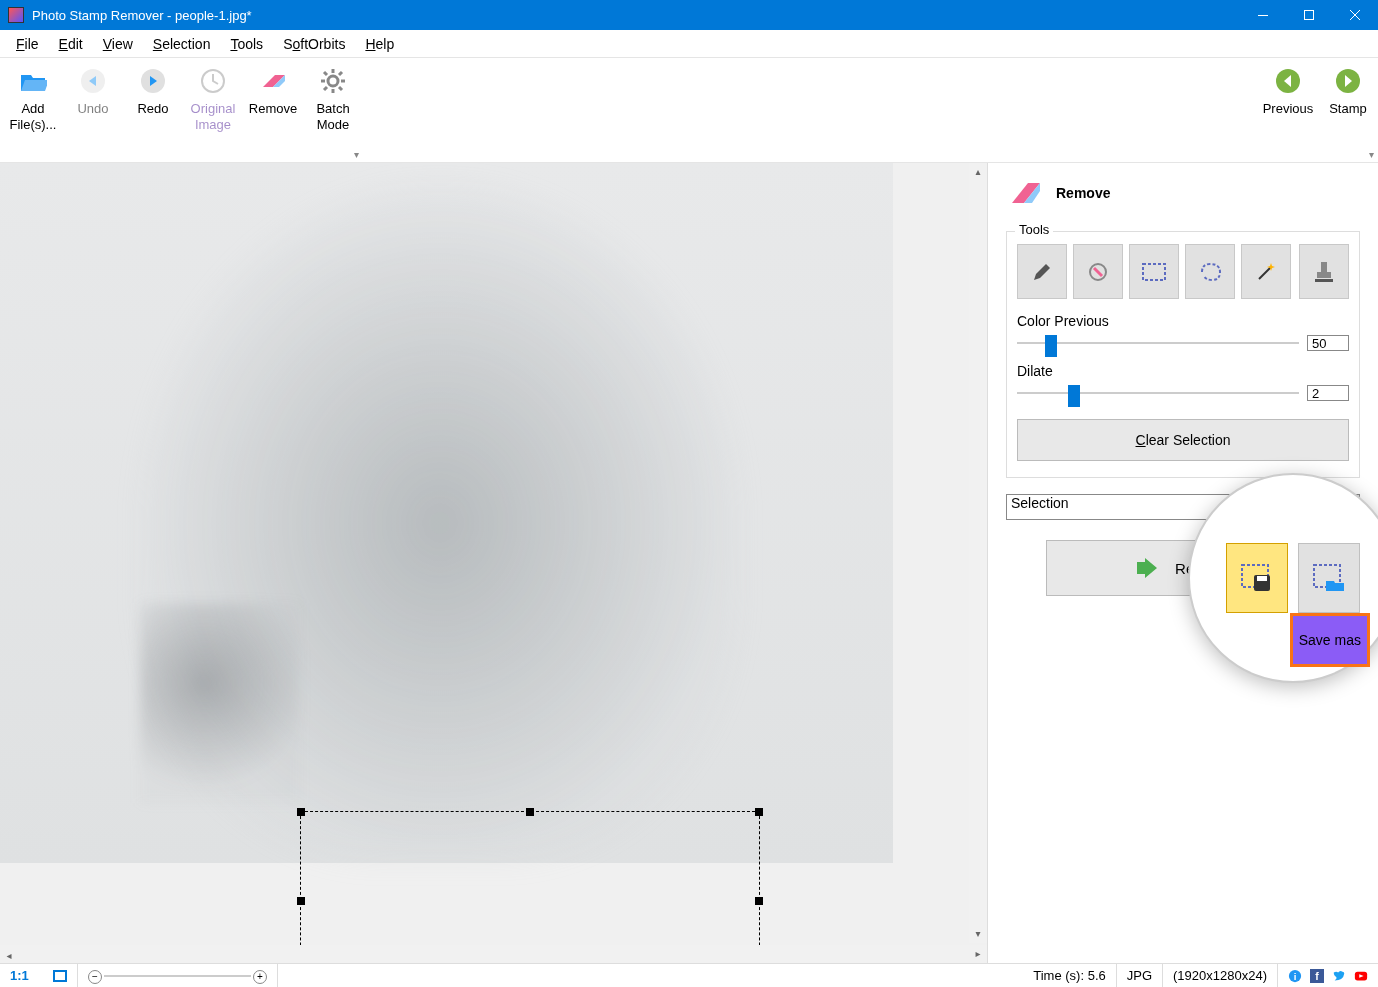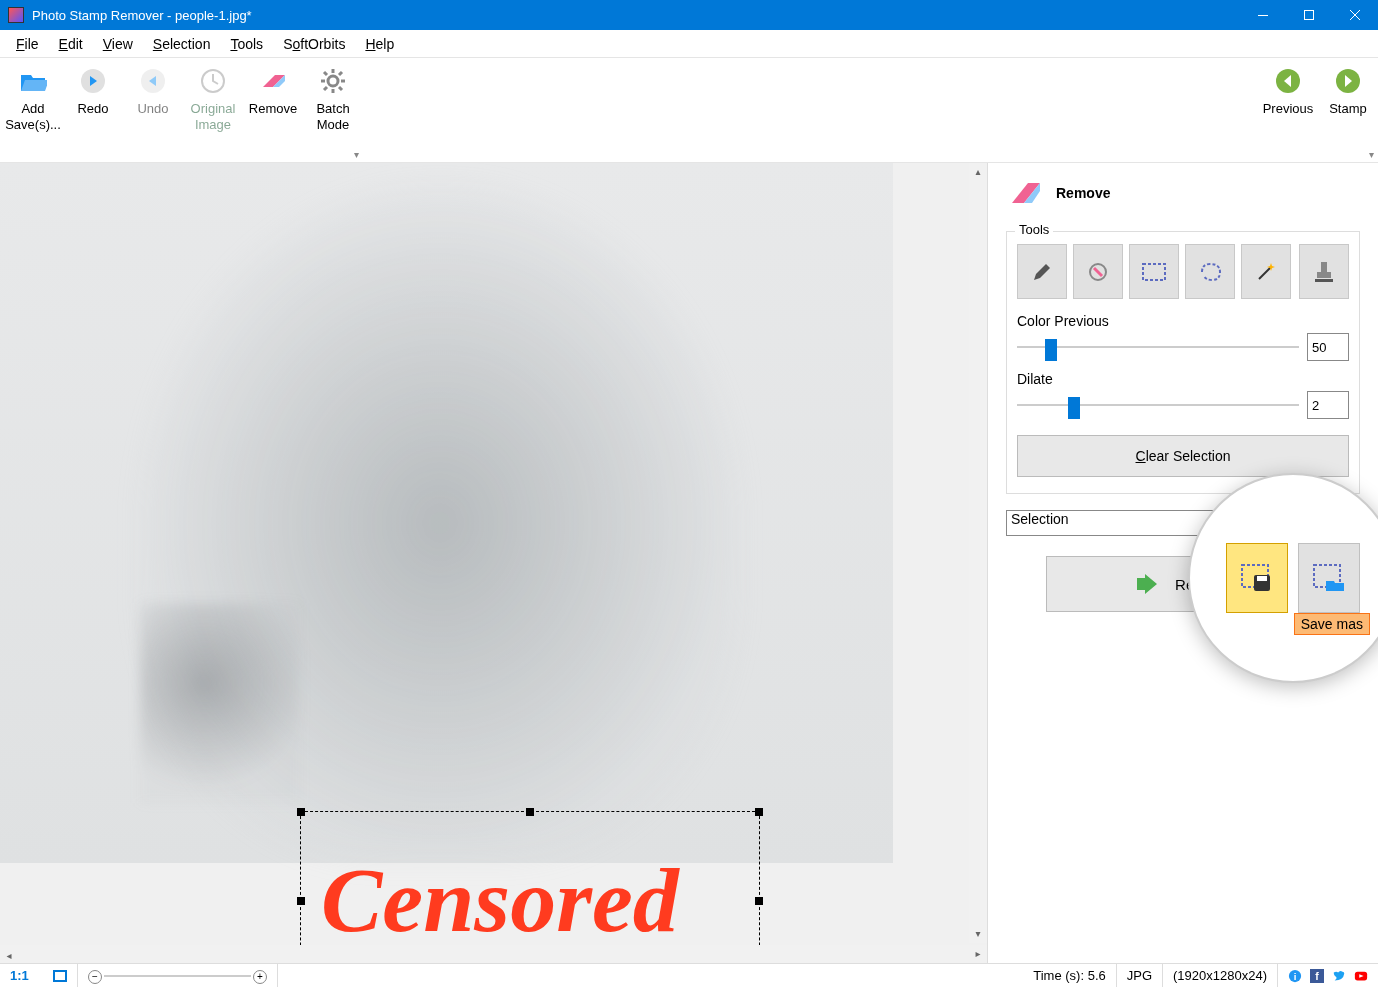--- a/index.html
+++ b/index.html
@@ -53,32 +53,32 @@
 .eraser-icon{ width:36px;height:36px; }
 .fieldset { border:1px solid #ddd; padding:12px 10px 16px; margin-bottom:16px; position:relative; }
 .legend { position:absolute; top:-10px; left:8px; background:#fff; padding:0 4px; font-size:13px; }
 .tool-row { display:flex; gap:6px; margin-bottom:14px; }
 .tool-btn { width:50px; height:55px; border:1px solid #c8c8c8; background:#e1e1e1; display:flex; align-items:center; justify-content:center; cursor:pointer; }
 .tool-btn.sep { margin-left:auto; }
 .slider-row { display:flex; align-items:center; gap:8px; margin-top:4px; }
 .slider { flex:1; height:20px; position:relative; }
 .slider .track{position:absolute;left:0;right:0;top:9px;height:2px;background:#ccc;}
 .slider .thumb{position:absolute;top:2px;width:12px;height:22px;background:#0078d7;}
-.num-input { width:42px; height:28px; border:1px solid #888; font-size:13px; text-align:left; padding:0 4px; }
+.num-input { width:42px; height:16px; border:1px solid #888; font-size:13px; text-align:left; padding:0 4px; }
 .big-btn { height:42px; border:1px solid #bbb; background:#e8e8e8; display:flex; align-items:center; justify-content:center; cursor:pointer; font-size:14px; }
 .select { width:100%; height:26px; border:1px solid #888; padding:0 4px; font-size:14px; background:#fff; position:relative; }
 .select::after{content:"▾"; position:absolute; right:0; top:0; width:18px; height:24px; background:#e1e1e1; text-align:center; line-height:24px; border-left:1px solid #888;}
 .remove-btn { margin:20px 40px; height:56px; border:1px solid #bbb; background:#e8e8e8; display:flex; align-items:center; justify-content:center; gap:16px; cursor:pointer; font-size:15px; }
 
 
 .magnifier { position:absolute; right:-20px; top:310px; width:210px; height:210px; border-radius:50%; border:2px solid #ccc; background:#fff; box-shadow:0 4px 20px rgba(0,0,0,0.25); overflow:hidden; z-index:50; }
 .mag-inner { position:absolute; inset:0; display:flex; align-items:center; justify-content:center; gap:10px; }
 .mag-btn { width:62px; height:70px; border:1px solid #c0c0c0; background:#e1e1e1; display:flex; align-items:center; justify-content:center; }
 .mag-btn.hl { background:#ffe680; border-color:#d4a000; }
-.tooltip { position:absolute; right:8px; top:450px; background:#fdba74; border:1px solid #f97316; padding:2px 6px; font-size:14px; z-index:60; }
+.tooltip { position:absolute; right:8px; top:450px; background:#8b5cf6; border:3px solid #f97316; padding:16px 6px; font-size:14px; z-index:60; }
 
 
 .statusbar { height:24px; border-top:1px solid #ddd; display:flex; align-items:center; font-size:13px; }
 .statusbar .sect { padding:0 10px; border-right:1px solid #ddd; height:100%; display:flex; align-items:center; gap:24px; }
 .statusbar .sect.zoom { width:200px; }
 .statusbar .spacer { flex:1; }
 .zoom-slider{flex:1;height:16px;position:relative;}
 .zoom-slider .track{position:absolute;left:16px;right:16px;top:7px;height:2px;background:#ccc;}
 .zoom-slider .zminus,.zoom-slider .zplus{position:absolute;top:2px;width:14px;height:14px;border:1px solid #888;border-radius:50%;font-size:10px;line-height:12px;text-align:center;cursor:pointer;background:#fff;}
 .zoom-slider .zminus{left:0;} .zoom-slider .zplus{right:0;}
@@ -123,48 +123,48 @@
 <div class="toolbar">
   <div class="toolbar-left">
     <div class="tb-btn">
       <div class="ico">
           <svg width="28" height="24">
             <path d="M2 6 L12 6 L14 9 L26 9 L26 22 L2 22 Z" fill="#2196f3"></path>
             <path d="M2 22 L6 11 L30 11 L26 22 Z" fill="#64b5f6"></path>
           </svg>
         </div>
       <div class="lbl">Add
-Save(s)...</div>
+File(s)...</div>
+    </div>
+    <div class="tb-btn disabled">
+      <div class="ico">
+          <svg width="26" height="26">
+            <circle cx="13" cy="13" r="12" fill="#e0e0e0"></circle>
+            <path d="M16 8 L9 13 L16 18 Z" fill="#2196f3"></path>
+          </svg>
+        </div>
+      <div class="lbl">Undo</div>
     </div>
     <div class="tb-btn">
       <div class="ico">
           <svg width="26" height="26">
             <circle cx="13" cy="13" r="12" fill="#e0e0e0"></circle>
             <path d="M10 8 L17 13 L10 18 Z" fill="#2196f3"></path>
           </svg>
         </div>
       <div class="lbl">Redo</div>
     </div>
     <div class="tb-btn disabled">
       <div class="ico">
           <svg width="26" height="26">
-            <circle cx="13" cy="13" r="12" fill="#e0e0e0"></circle>
-            <path d="M16 8 L9 13 L16 18 Z" fill="#2196f3"></path>
-          </svg>
-        </div>
-      <div class="lbl">Undo</div>
-    </div>
-    <div class="tb-btn disabled">
-      <div class="ico">
-          <svg width="26" height="26">
             <circle cx="13" cy="13" r="11" fill="none" stroke="#999" stroke-width="2"></circle>
             <path d="M13 6 L13 13 L18 16" stroke="#999" stroke-width="2" fill="none"></path>
           </svg>
         </div>
-      <div class="lbl" style="color:#14532d;">Original
+      <div class="lbl" style="color:#4c1d95;">Original
 Image</div>
     </div>
     <div class="tb-btn">
       <div class="ico">
           <svg width="28" height="20">
             <path d="M4 16 L16 4 L26 4 L14 16 Z" fill="#f06292"></path>
             <path d="M14 16 L26 4 L26 10 L20 16 Z" fill="#90caf9"></path>
           </svg>
         </div>
       <div class="lbl">Remove</div>
@@ -213,21 +213,20 @@
   </div>
 </div>
 
 <div class="main">
   <div class="canvas-wrap">
     <div class="canvas">
       <div class="img-stage">
         <div class="figure"></div>
         <div class="hand"></div>
         <div class="selection">
-          <div class="censored">Censored</div>
           <div class="handle h-tl"></div>
           <div class="handle h-tm"></div>
           <div class="handle h-tr"></div>
           <div class="handle h-ml"></div>
           <div class="handle h-mr"></div>
 
         </div>
       </div>
     </div>
     <div class="vscroll">

